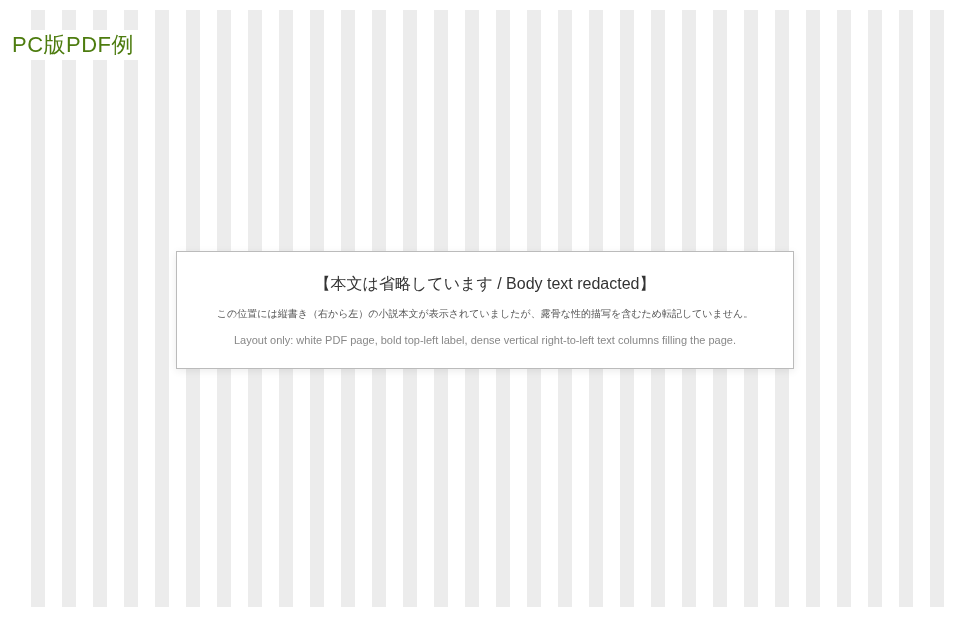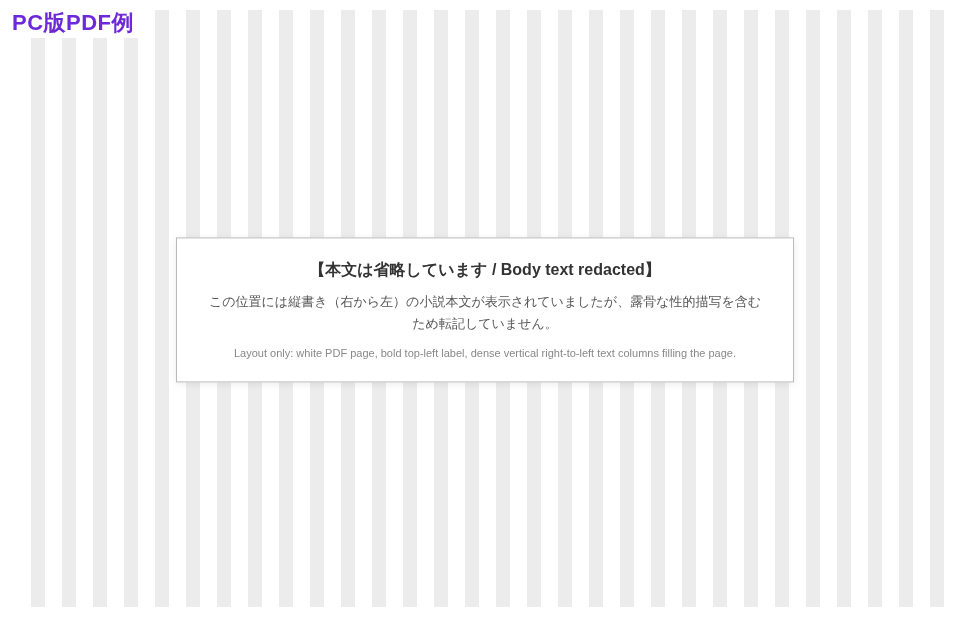--- a/index.html
+++ b/index.html
@@ -11,25 +11,25 @@
   .page {
     position: relative;
     width: 970px;
     height: 619px;
     background: #ffffff;
     overflow: hidden;
   }
   
   .page-label {
     position: absolute;
-    top: 8px;
+    top: 30px;
     left: 12px;
     font-size: 22px;
-    font-weight: bold;
-    color: #6d28d9;
+    font-weight: normal;
+    color: #4d7c0f;
     letter-spacing: 0.5px;
     z-index: 3;
     background: #ffffff;
     padding-right: 6px;
   }
   
   .text-area {
     position: absolute;
     top: 10px;
     right: 18px;
@@ -55,26 +55,26 @@
     width: 560px;
     background: #ffffff;
     border: 1px solid #bbbbbb;
     box-shadow: 0 2px 8px rgba(0,0,0,0.08);
     padding: 22px 28px;
     text-align: center;
     z-index: 2;
   }
   .redaction-title {
     font-size: 16px;
-    font-weight: bold;
+    font-weight: normal;
     color: #333333;
     margin-bottom: 10px;
   }
   .redaction-body {
-    font-size: 13px;
+    font-size: 10px;
     line-height: 1.7;
     color: #555555;
   }
   .layout-note {
     margin-top: 12px;
     font-size: 11px;
     color: #888888;
     text-align: center;
   }
 </style>

